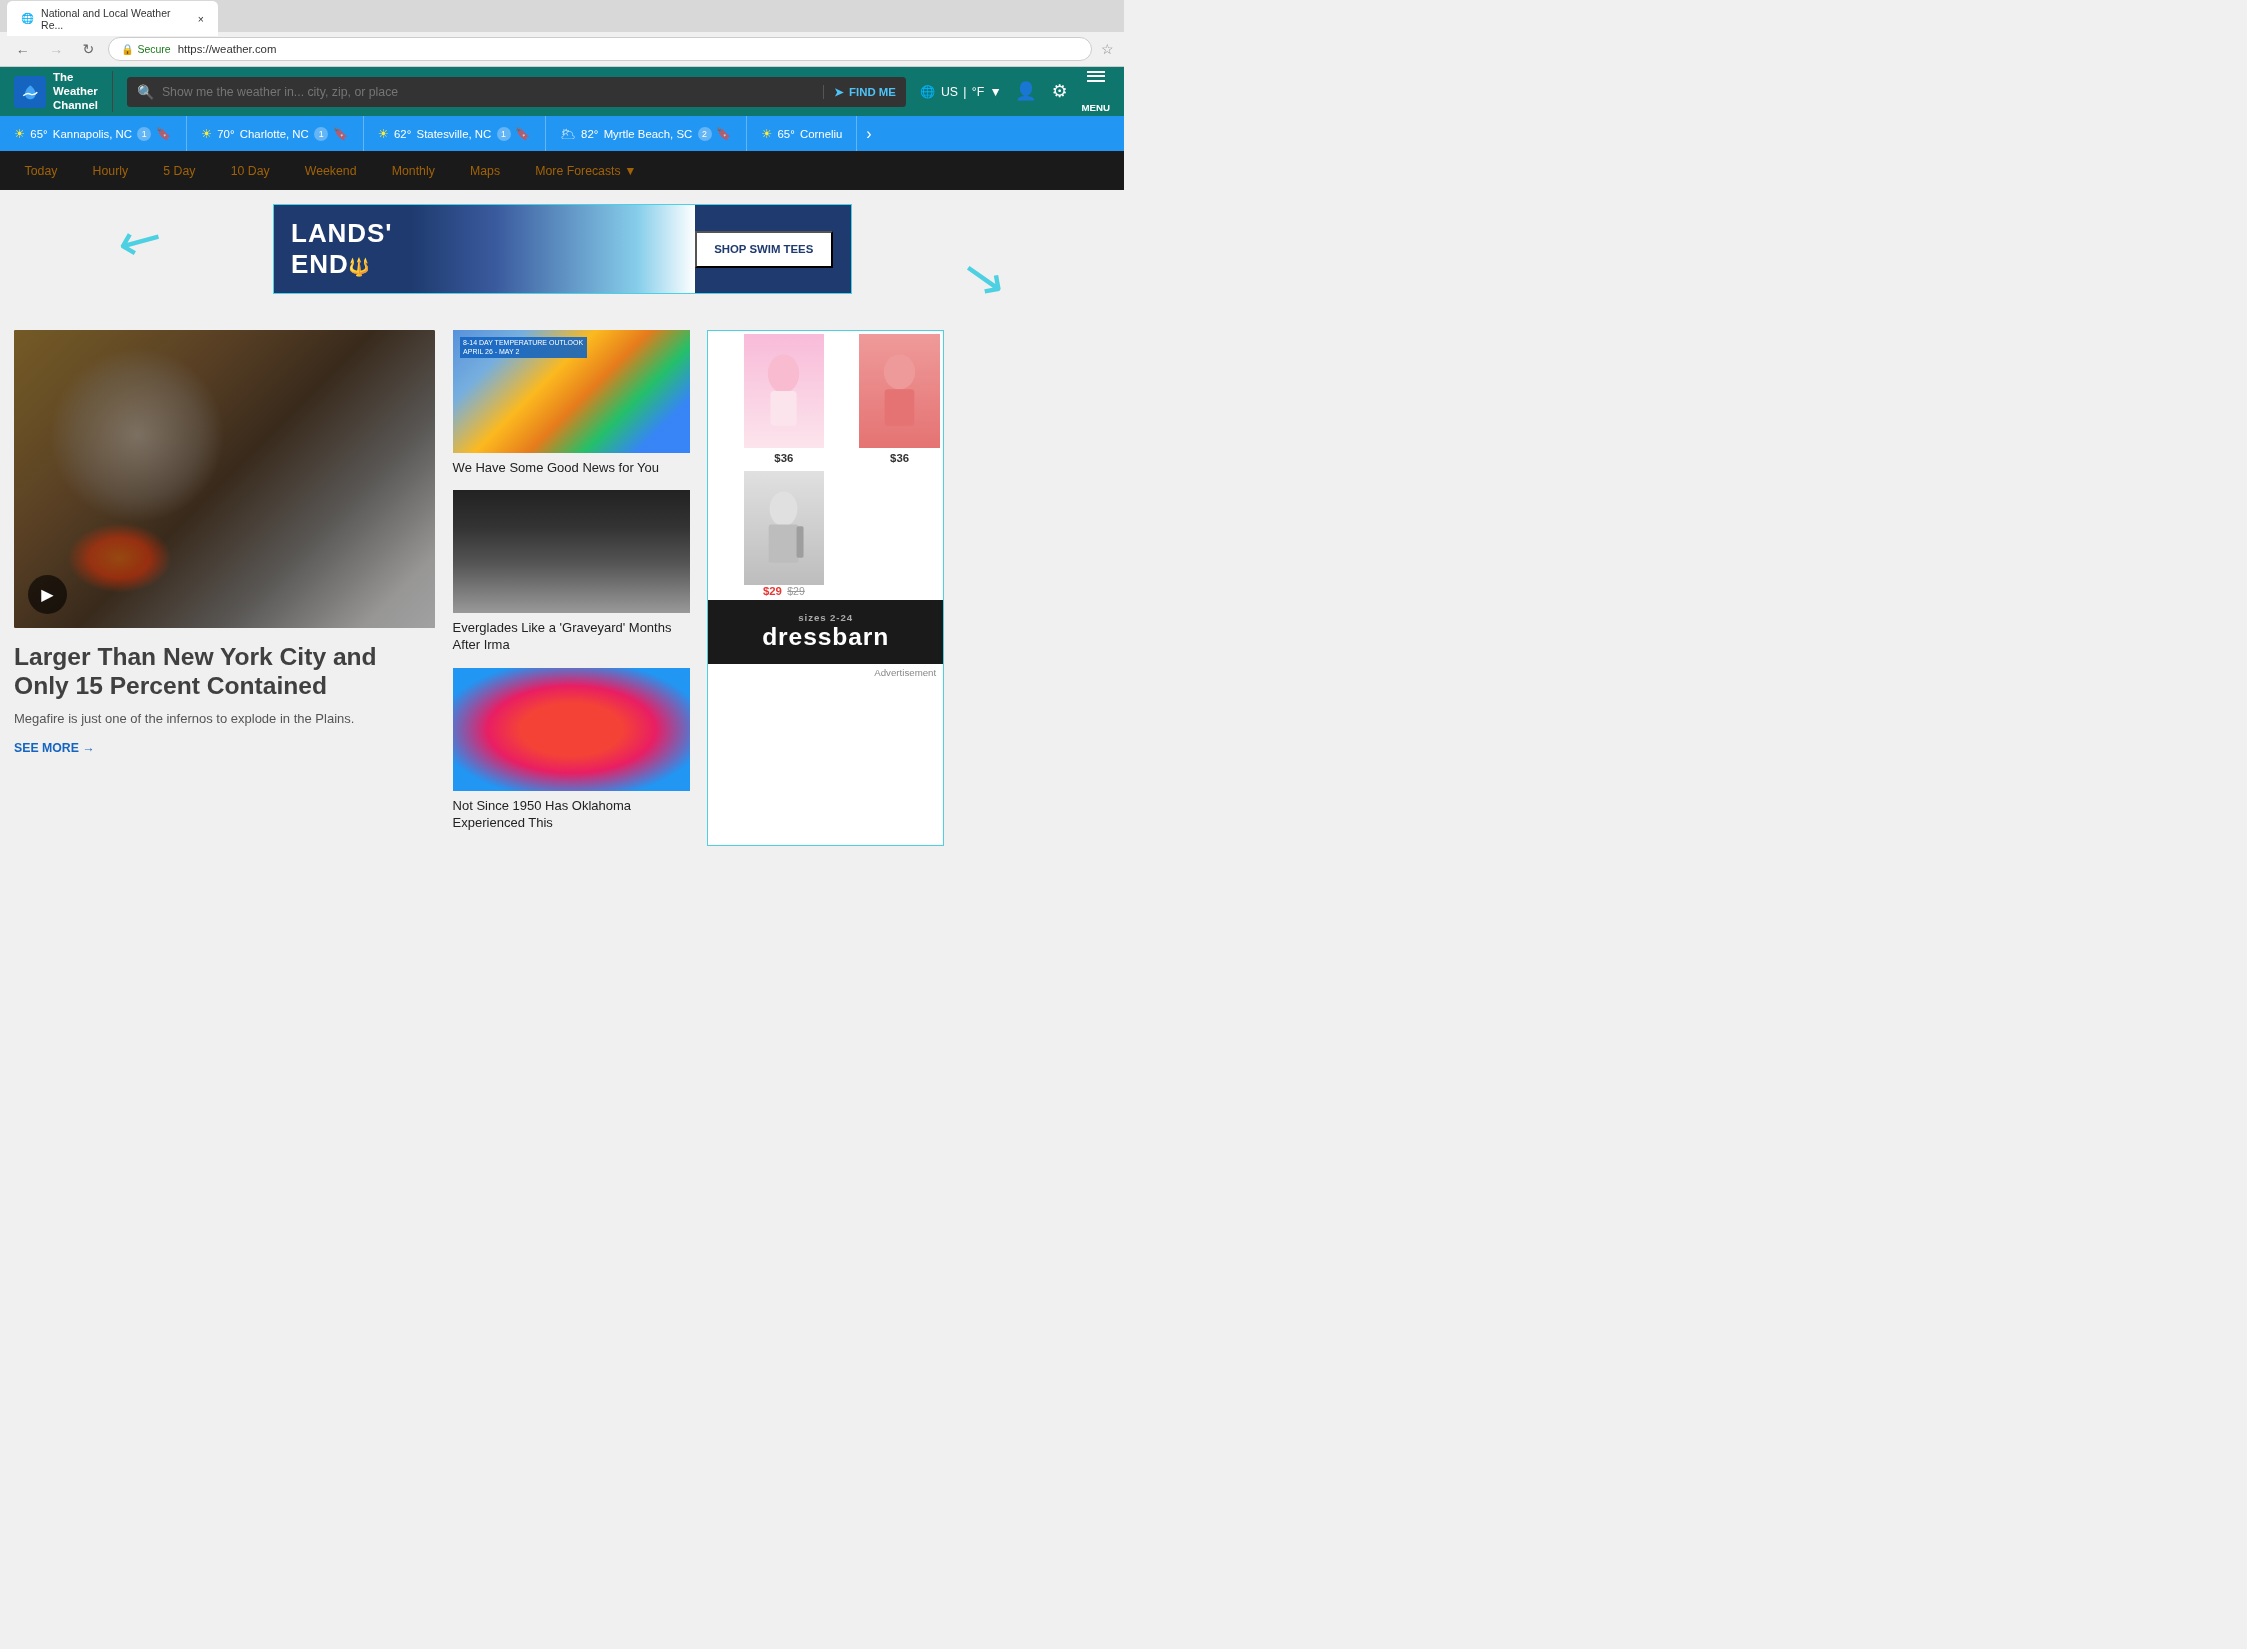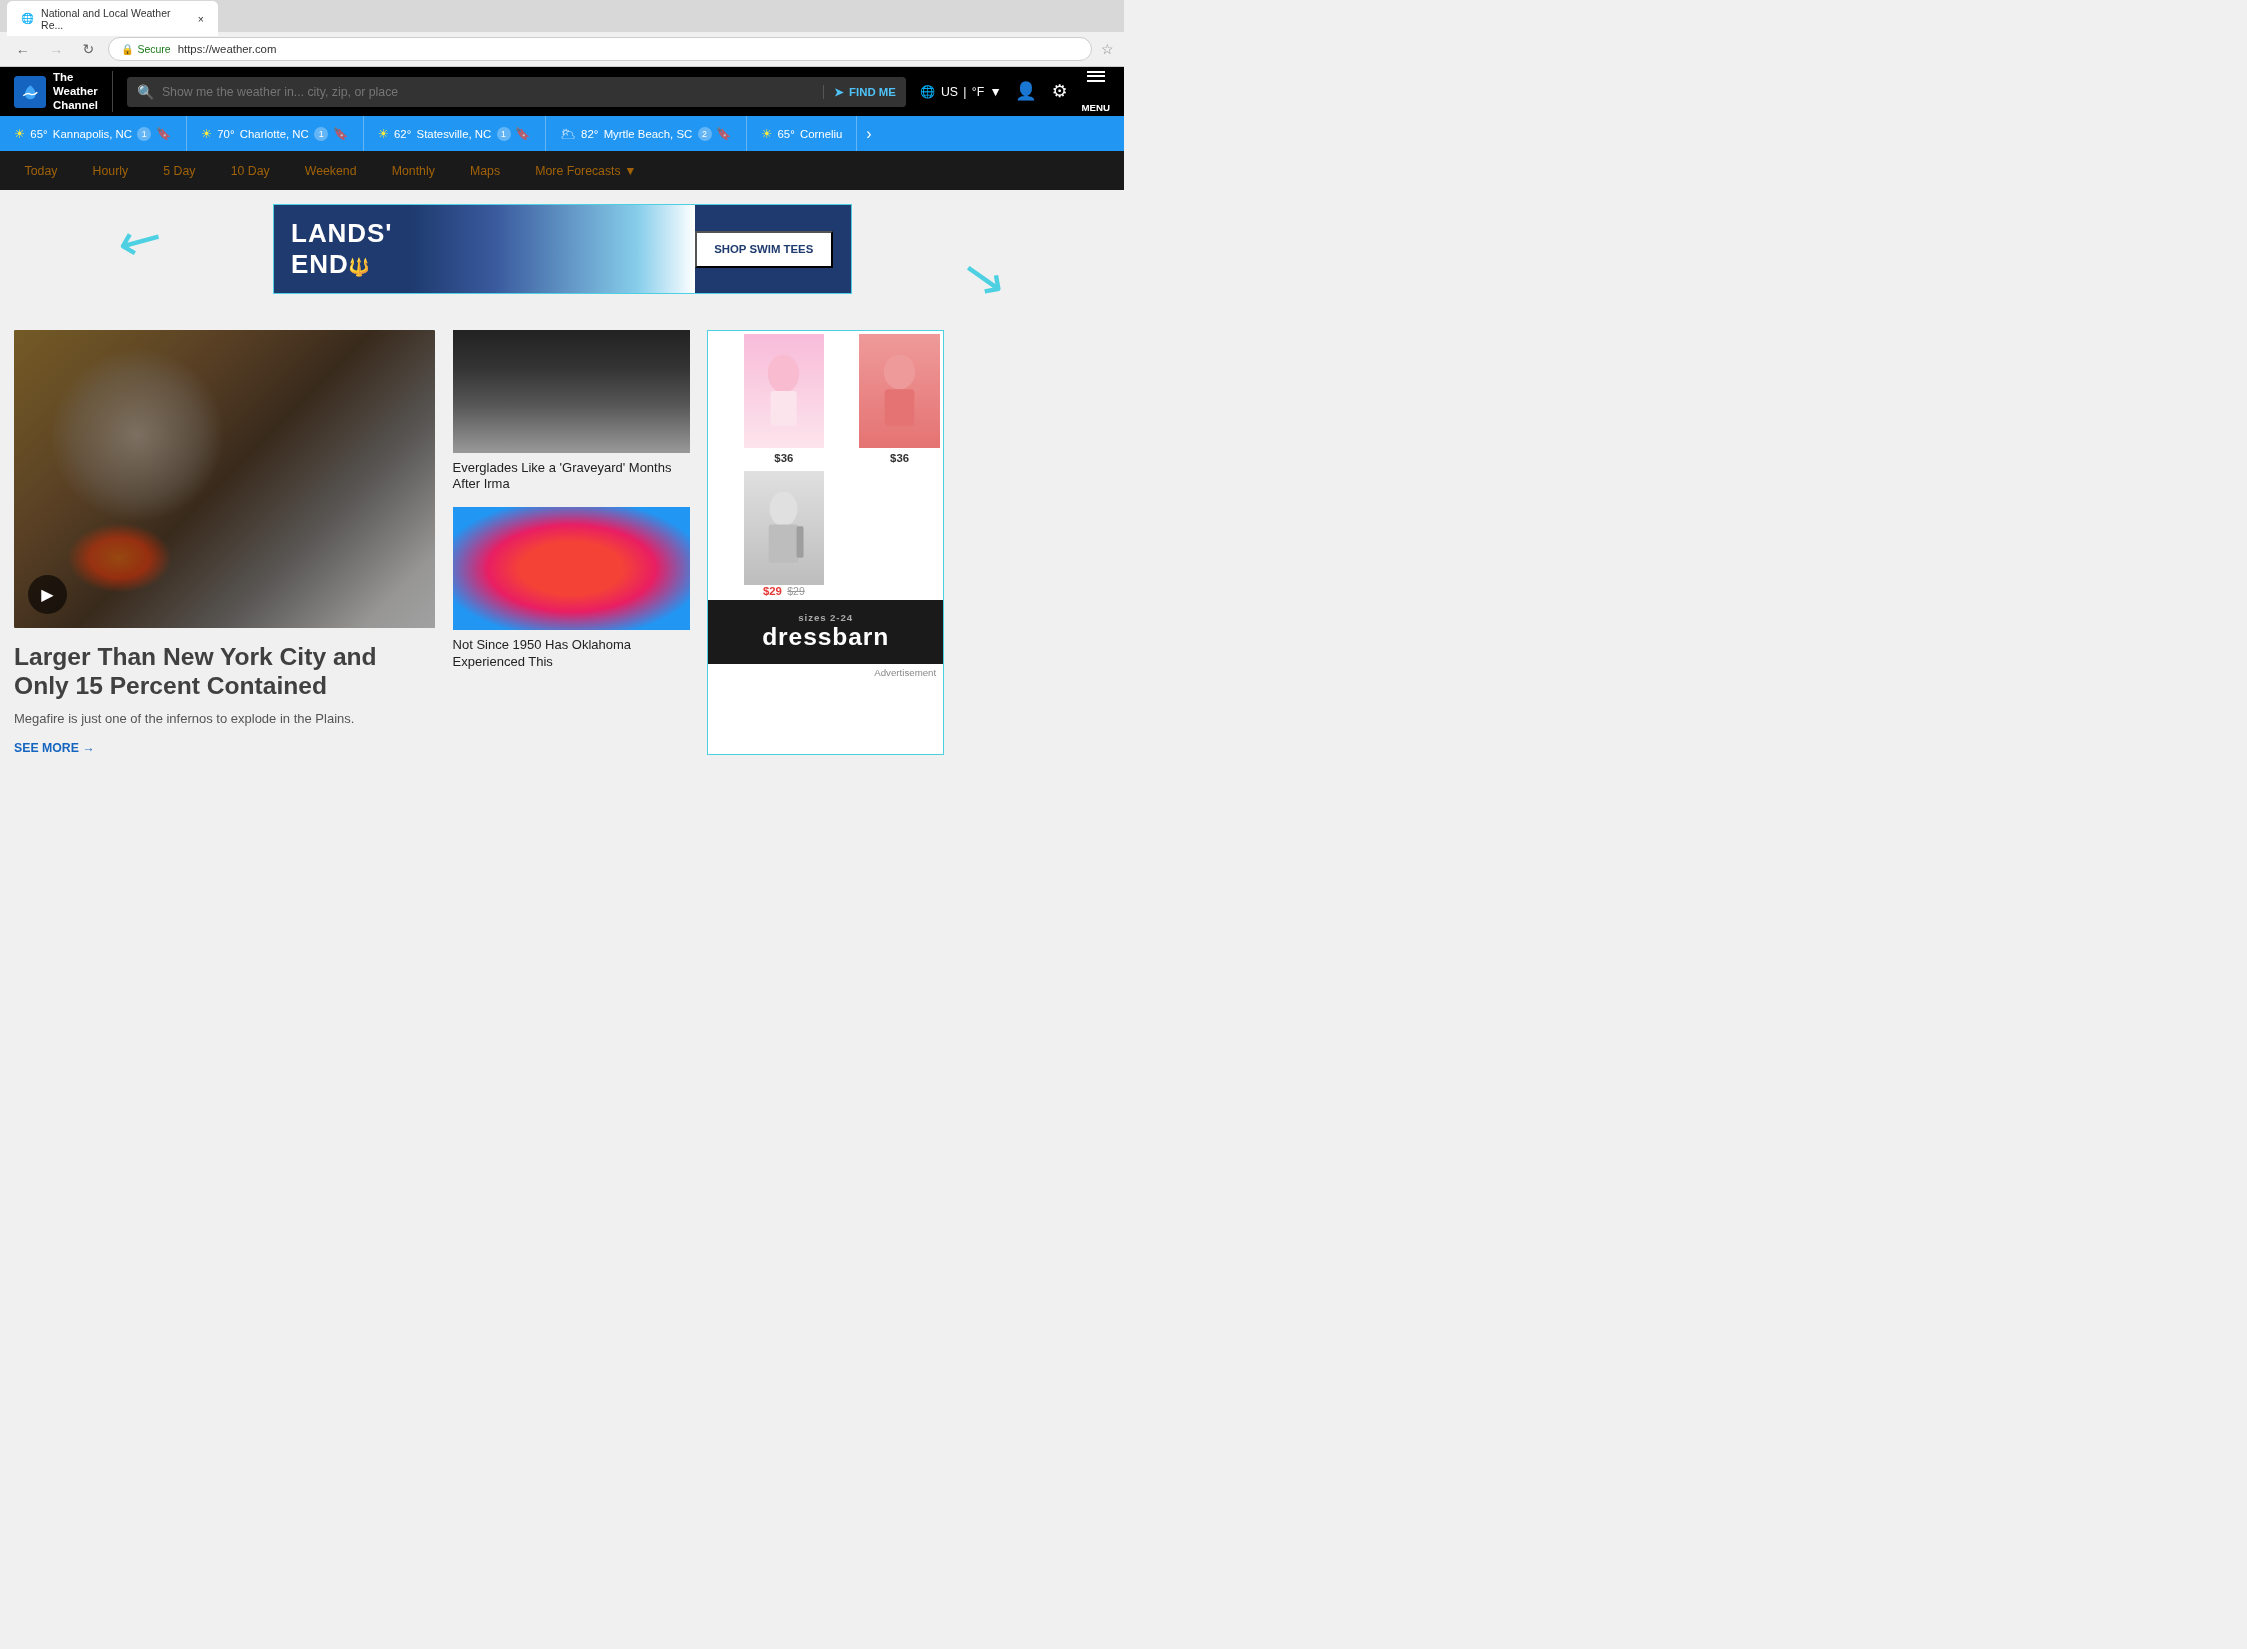--- a/index.html
+++ b/index.html
@@ -11,21 +11,21 @@
     .browser-tab { background: white; border-radius: 5.3px 5.3px 0 0; padding: 5.3px 14px; font-size: 10.5px; color: #333; display: flex; align-items: center; gap: 7px; max-width: 211px; }
     .browser-address-bar { display: flex; align-items: center; padding: 5.3px 10.5px; gap: 8.8px; background: #f0f0f0; }
     .nav-btn { background: none; border: none; color: #666; font-size: 14px; cursor: pointer; padding: 3.5px 5.3px; }
     .nav-btn:disabled { color: #bbb; }
     .address-input { flex: 1; background: white; border: 0.9px solid #ccc; border-radius: 17.6px; padding: 4.4px 12.3px; font-size: 11.4px; display: flex; align-items: center; gap: 7px; }
     .secure-badge { color: #1a7a1a; font-size: 10.5px; display: flex; align-items: center; gap: 2.6px; }
     .url-text { color: #333; font-size: 11.4px; }
     .star-btn { background: none; border: none; color: #888; font-size: 14px; cursor: pointer; }
 
     
-    .weather-header { background: #000000; display: flex; align-items: center; padding: 0 14px; height: 49px; gap: 14px; }
+    .weather-header { background: #0f766e; display: flex; align-items: center; padding: 0 14px; height: 49px; gap: 14px; }
     .logo { display: flex; align-items: center; gap: 7px; color: white; font-weight: bold; font-size: 11.4px; line-height: 1.2; border-right: 0.9px solid #444; padding-right: 14px; min-width: 79px; }
     .logo-icon { width: 32px; height: 32px; background: #1565c0; border-radius: 3.5px; display: flex; align-items: center; justify-content: center; }
     .logo-icon svg { width: 24.6px; height: 24.6px; }
     .search-area { display: flex; align-items: center; flex: 1; background: #333; border-radius: 3.5px; padding: 7px 10.5px; gap: 7px; }
     .search-input { background: none; border: none; color: #aaa; font-size: 12.3px; flex: 1; outline: none; }
     .find-me-btn { display: flex; align-items: center; gap: 5.3px; color: #4fc3f7; font-size: 11.4px; font-weight: bold; cursor: pointer; border-left: 0.9px solid #555; padding-left: 10.5px; }
     .header-right { display: flex; align-items: center; gap: 14px; margin-left: auto; }
     .globe-btn { display: flex; align-items: center; gap: 5.3px; color: white; font-size: 12.3px; cursor: pointer; }
     .header-icon-btn { color: white; font-size: 17.6px; cursor: pointer; background: none; border: none; }
     .menu-btn { color: white; font-size: 11.4px; font-weight: bold; cursor: pointer; display: flex; flex-direction: column; align-items: center; gap: 20px; }
@@ -246,20 +246,29 @@
         </div>
         <div class="play-btn">▶</div>
       </div>
       <h1 class="article-title">Larger Than New York City and Only 15 Percent Contained</h1>
       <p class="article-subtitle">Megafire is just one of the infernos to explode in the Plains.</p>
       <div class="see-more">SEE MORE →</div>
     </div>
 
     <div class="side-articles">
 
+      <div class="side-article">
+        <div class="side-article-image">
+          <div class="map-image-1" style="position:relative;">
+            <div style="position:absolute; top:0; left:0; right:0; bottom:0; background:linear-gradient(135deg, #3b82f6 0%, #60a5fa 20%, #fbbf24 40%, #f97316 55%, #22c55e 70%, #3b82f6 85%); opacity:0.85;"></div>
+            <div class="date-label" style="font-size:7px; padding:1.8px 3.5px; line-height:1.3;">8-14 DAY TEMPERATURE OUTLOOK<br>APRIL 26 - MAY 2</div>
+          </div>
+        </div>
+        <p class="side-article-title">We Have Some Good News for You</p>
+      </div>
 
       <div class="side-article">
         <div class="side-article-image">
           <div class="map-image-2"></div>
         </div>
         <p class="side-article-title">Everglades Like a 'Graveyard' Months After Irma</p>
       </div>
 
       <div class="side-article">
         <div class="side-article-image">

